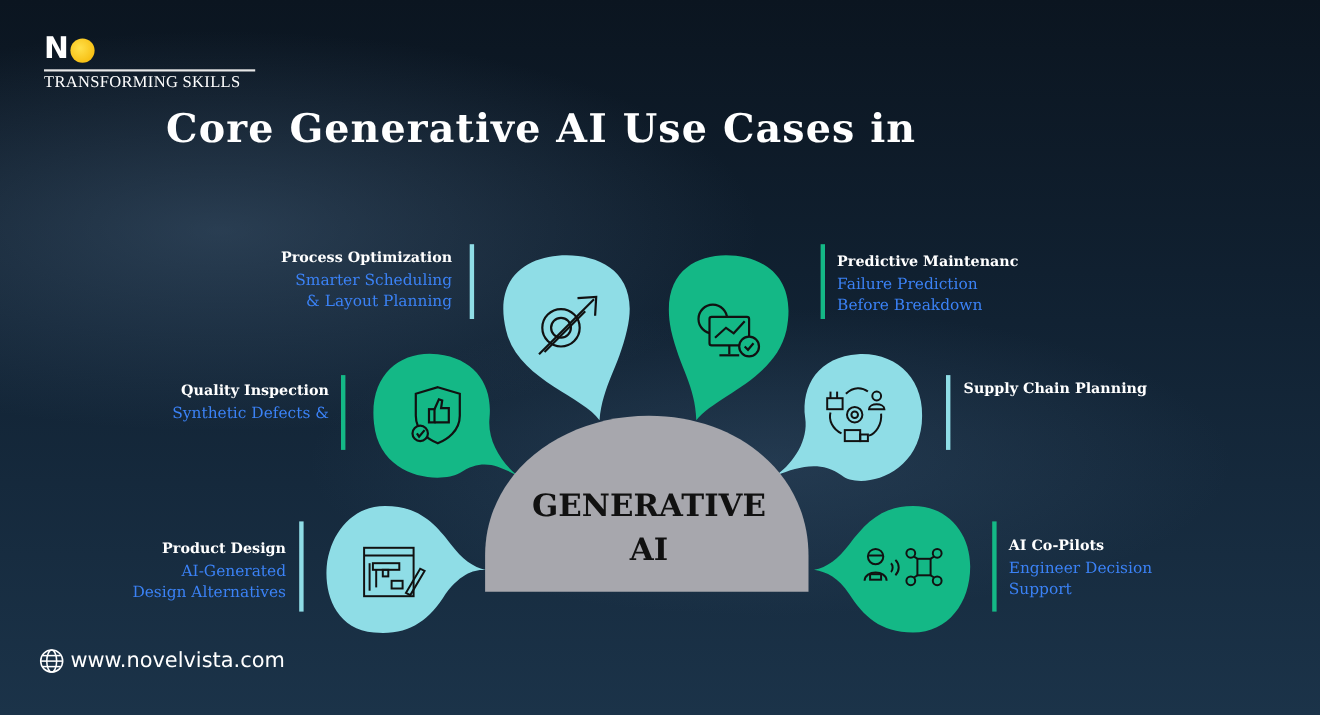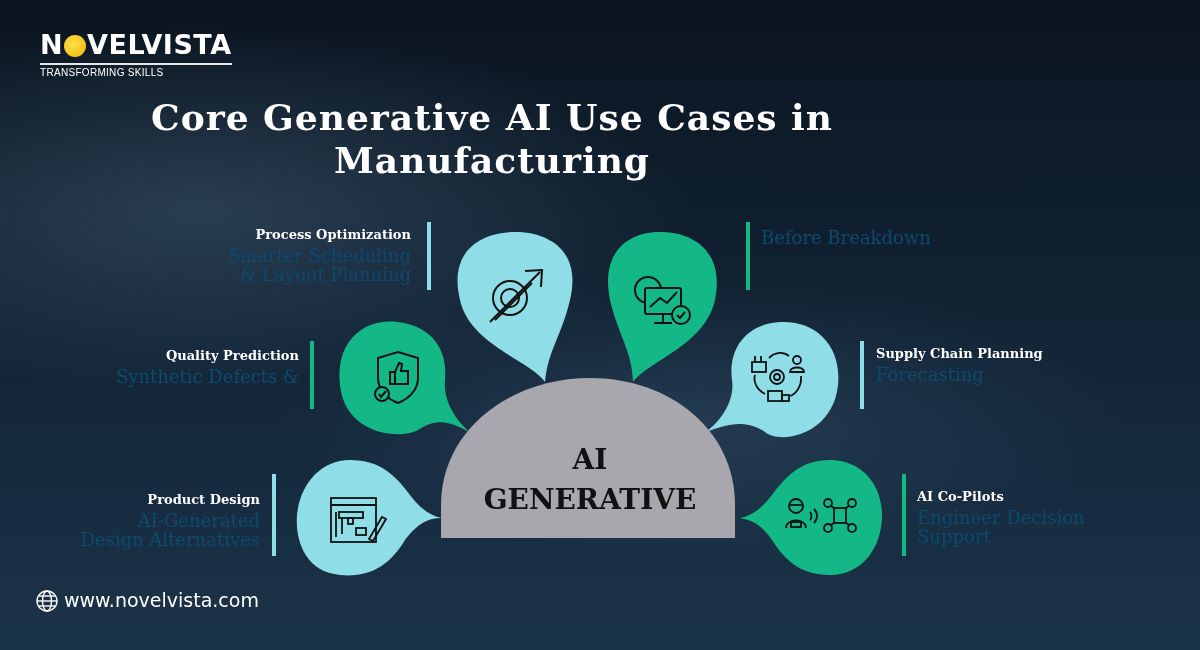--- a/index.html
+++ b/index.html
@@ -8,49 +8,47 @@
     background: radial-gradient(ellipse 700px 260px at 200px 210px, rgba(90,120,150,0.35), rgba(0,0,0,0) 70%),
                 radial-gradient(ellipse 600px 200px at 700px 420px, rgba(70,100,130,0.30), rgba(0,0,0,0) 70%),
                 linear-gradient(180deg, #0b1520 0%, #112233 45%, #1b3349 100%);
     font-family: "DejaVu Serif", serif;
     color: #ffffff;
   }
   .logo { position: absolute; left: 40px; top: 30px; }
   .logo-main { font-family: "DejaVu Sans", sans-serif; font-weight: bold; font-size: 27px; letter-spacing: 0.5px; color: #fff; line-height: 30px; display:flex; align-items:center; }
   .logo-o { display:inline-block; width:22px; height:22px; border-radius:50%; background: radial-gradient(circle at 40% 40%, #ffe04a, #f4b400); margin: 0 1px; position: relative; top: 1px; }
   .logo-rule { height: 2px; background: #e6e6e6; width: 192px; margin-top: 3px; }
-  .logo-sub { font-family: Liberation Sans, sans-serif; font-size: 10px; color: #fff; letter-spacing: 0.3px; margin-top: 2px; }
+  .logo-sub { font-family: Liberation Serif, serif; font-size: 15px; color: #fff; letter-spacing: 0.3px; margin-top: 2px; }
   .title {
     position: absolute; left: 0; width: 984px; top: 96px; text-align: center;
     font-family: "DejaVu Serif", serif; font-weight: bold; font-size: 36px; line-height: 43px; letter-spacing: 1px;
   }
   .shapes { position: absolute; left: 0; top: 0; width: 1200px; height: 650px; }
   .label { position: absolute; }
   .label .lt { font-weight: bold; font-size: 13px; line-height: 22px; }
-  .label .ld { font-size: 18px; line-height: 19px; color: #0c4a6e; }
+  .label .ld { font-size: 14px; line-height: 19px; color: #3b82f6; }
   .label.right-align { text-align: right; }
   .center-text { position: absolute; left: 440px; width: 300px; top: 440px; text-align: center; color: #111; font-weight: bold; font-size: 28px; line-height: 40px; }
   .footer { position: absolute; left: 36px; top: 589px; display: flex; align-items: center; gap: 8px; font-family: "DejaVu Sans", sans-serif; font-size: 19px; color: #fff; }
 </style>
 </head>
 <body>
 
 <div class="logo">
   <div class="logo-main">
     <span>N</span>
       <span class="logo-o"></span>
-      <span>VELVISTA</span>
   </div>
   <div class="logo-rule"></div>
   <div class="logo-sub">TRANSFORMING SKILLS</div>
 </div>
 
 <div class="title">
   <div>Core Generative AI Use Cases in</div>
-  <div>Manufacturing</div>
 </div>
 
 <svg class="shapes" viewBox="0 0 1200 650">
 
   <g>
     <path d="M545,382 C530,360 470,345 460,300 C448,250 482,232 515,232 C548,232 582,250 570,300 C562,335 548,350 545,382 Z" fill="#8fdde6"></path>
     <g fill="none" stroke="#111" stroke-width="2">
       <circle cx="510" cy="298" r="17"></circle>
       <circle cx="510" cy="298" r="9"></circle>
       <line x1="490" y1="322" x2="540" y2="272"></line>
@@ -148,42 +146,43 @@
   <g fill="none" stroke="#fff" stroke-width="1.4">
     <circle cx="47" cy="601" r="10"></circle>
     <ellipse cx="47" cy="601" rx="4.5" ry="10"></ellipse>
     <line x1="37" y1="601" x2="57" y2="601"></line>
     <line x1="39" y1="596" x2="55" y2="596"></line>
     <line x1="39" y1="606" x2="55" y2="606"></line>
   </g>
 </svg>
 
 <div class="center-text">
+  <div>GENERATIVE</div>
   <div>AI</div>
-  <div>GENERATIVE</div>
 </div>
 
 <div class="label right-align" style="right:789px; top:224px;">
   <div class="lt">Process Optimization</div>
   <div class="ld">Smarter Scheduling</div>
   <div class="ld">&amp; Layout Planning</div>
 </div>
 
 <div class="label" style="left:761px; top:228px;">
+  <div class="lt">Predictive Maintenanc</div>
+  <div class="ld">Failure Prediction</div>
   <div class="ld">Before Breakdown</div>
 </div>
 
 <div class="label right-align" style="right:901px; top:345px;">
-  <div class="lt">Quality Prediction</div>
+  <div class="lt">Quality Inspection</div>
   <div class="ld">Synthetic Defects &amp;</div>
 </div>
 
 <div class="label" style="left:876px; top:343px;">
   <div class="lt">Supply Chain Planning</div>
-  <div class="ld">Forecasting</div>
 </div>
 
 <div class="label right-align" style="right:940px; top:489px;">
   <div class="lt">Product Design</div>
   <div class="ld">AI-Generated</div>
   <div class="ld">Design Alternatives</div>
 </div>
 
 <div class="label" style="left:917px; top:486px;">
   <div class="lt">AI Co-Pilots</div>

